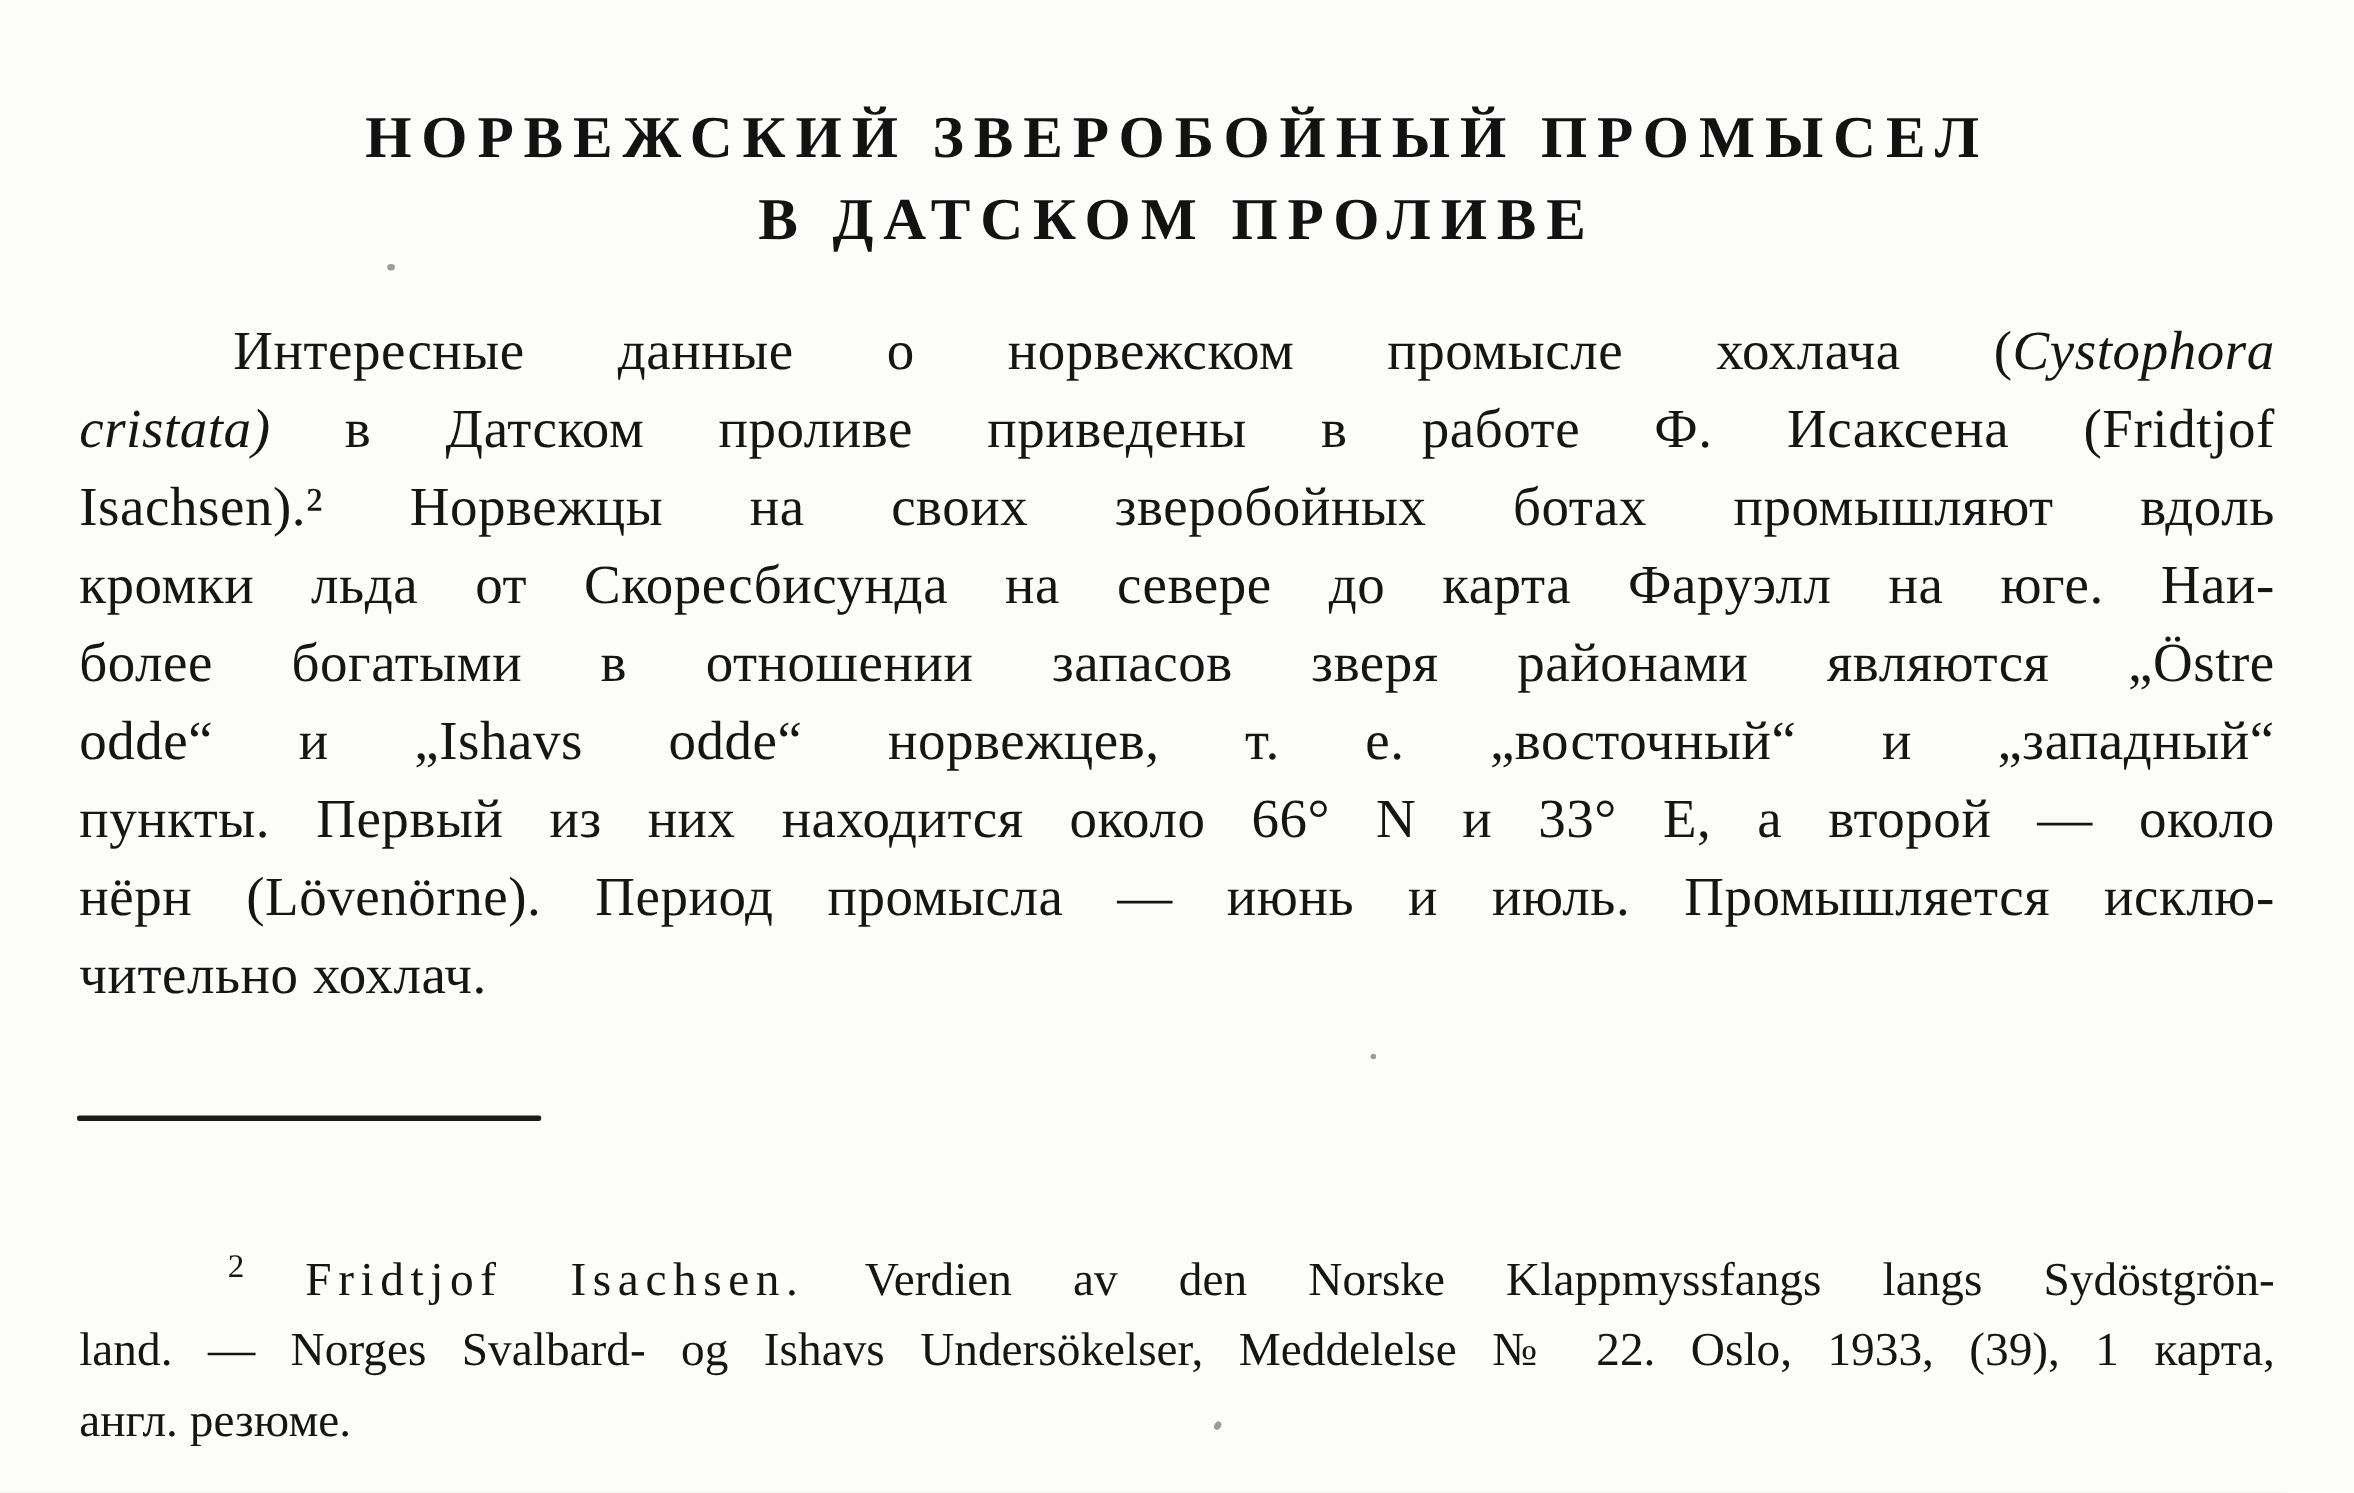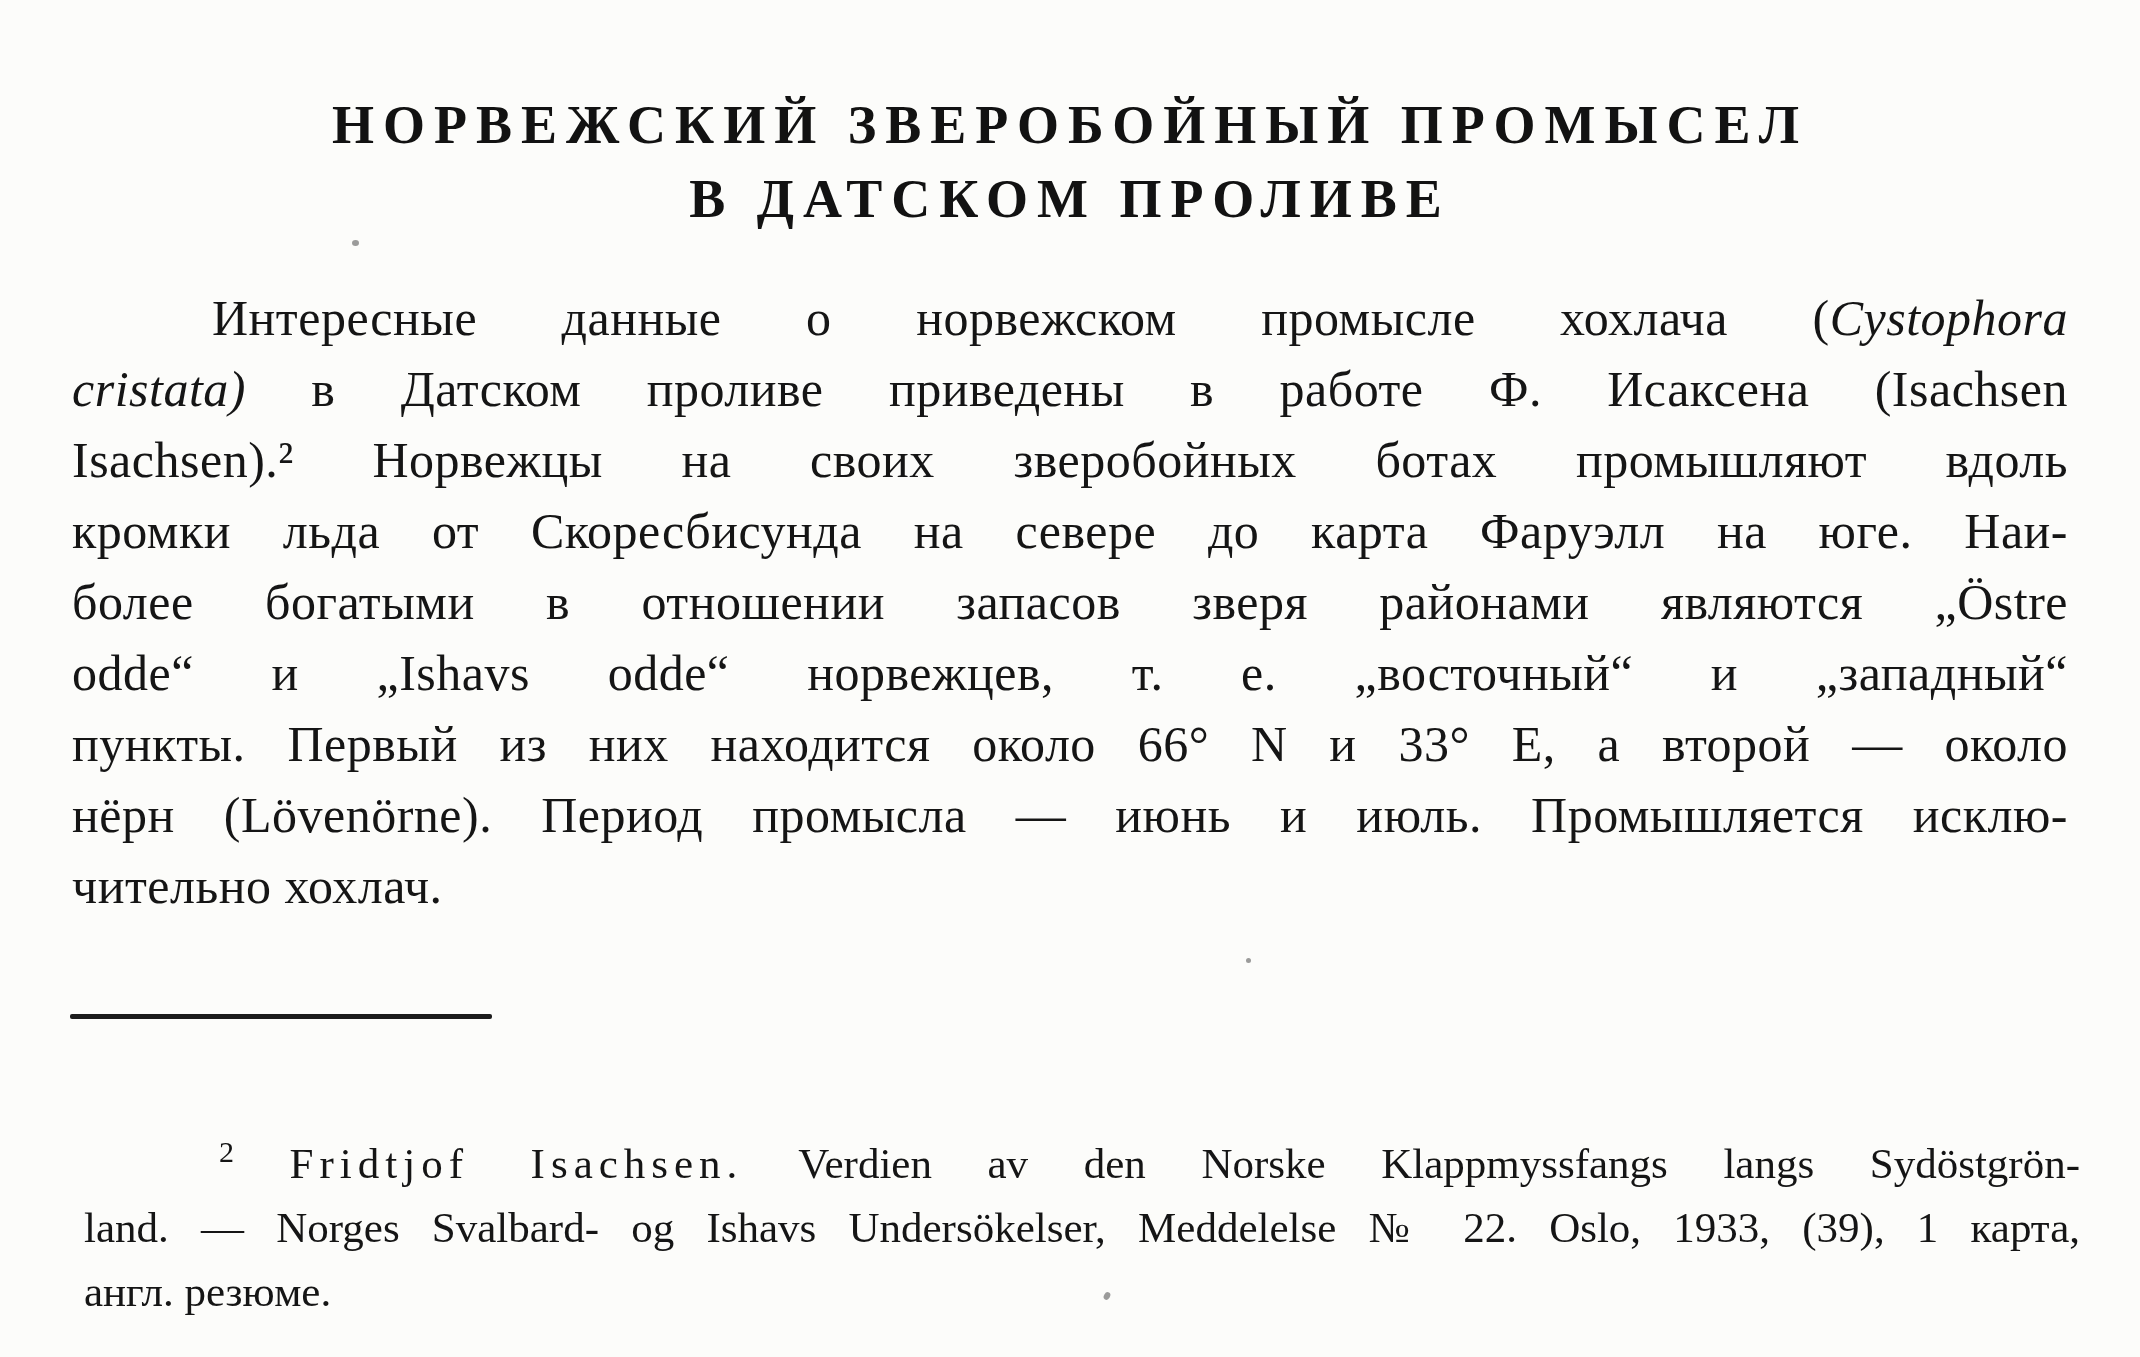--- a/index.html
+++ b/index.html
@@ -61,21 +61,21 @@
     top: 1014px;
     left: 70px;
     width: 422px;
     height: 5px;
     background: #1c1c1c;
     border-radius: 2px;
   }
   .footnote {
     position: absolute;
     top: 1132px;
-    left: 84px;
+    left: 72px;
     width: 1996px;
     font-size: 43px;
   }
   .fn-line {
     height: 64px;
     line-height: 64px;
     text-align: justify;
     text-align-last: justify;
     white-space: nowrap;
   }
@@ -104,21 +104,21 @@
 
 <div class="page">
 
   <h1 class="title">
     <div>НОРВЕЖСКИЙ ЗВЕРОБОЙНЫЙ ПРОМЫСЕЛ</div>
     <div>В ДАТСКОМ ПРОЛИВЕ</div>
   </h1>
 
   <div class="body-text">
     <div class="line indent"><span>Интересные данные о норвежском промысле хохлача (</span><i>Cystophora</i></div>
-    <div class="line"><i>cristata)</i> <span>в Датском проливе приведены в работе Ф. Исаксена (Isachsen</span></div>
+    <div class="line"><i>cristata)</i> <span>в Датском проливе приведены в работе Ф. Исаксена (Fridtjof</span></div>
     <div class="line">Isachsen).² Норвежцы на своих зверобойных ботах промышляют вдоль</div>
     <div class="line">кромки льда от Скоресбисунда на севере до карта Фаруэлл на юге. Наи-</div>
     <div class="line">более богатыми в отношении запасов зверя районами являются „Östre</div>
     <div class="line">odde“ и „Ishavs odde“ норвежцев, т. е. „восточный“ и „западный“</div>
     <div class="line">пункты. Первый из них находится около 66° N и 33° E, а второй — около</div>
     <div class="line">нёрн (Lövenörne). Период промысла — июнь и июль. Промышляется исклю-</div>
     <div class="line last">чительно хохлач.</div>
   </div>
 
   <div class="fn-rule"></div>

